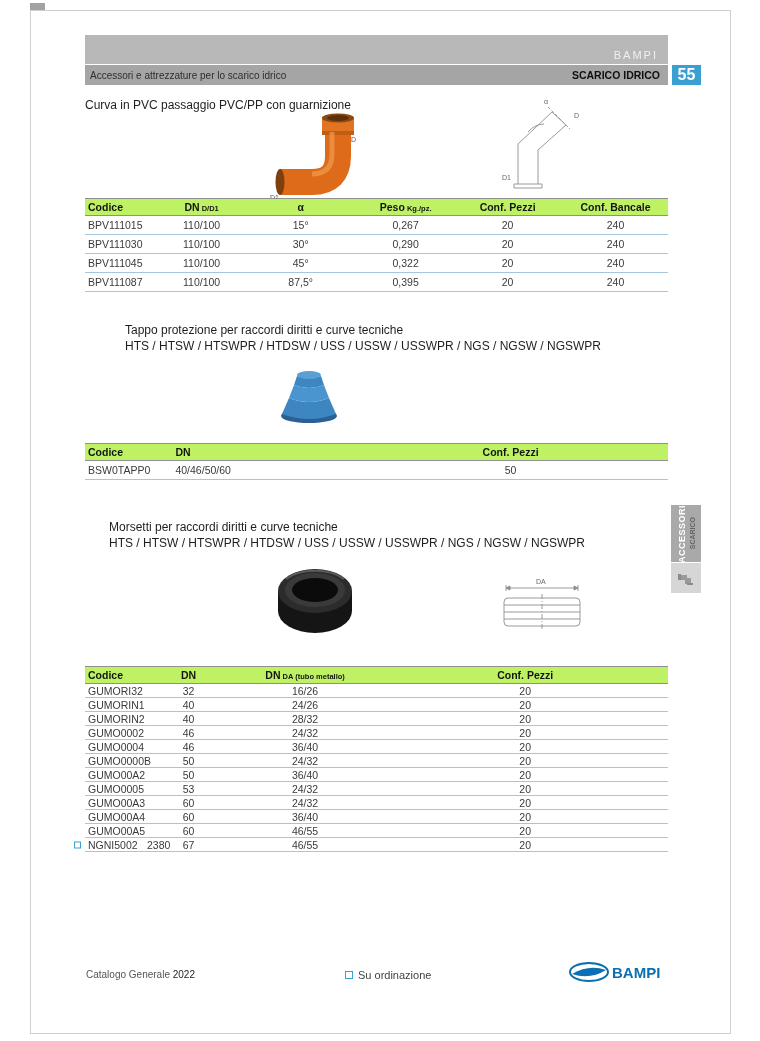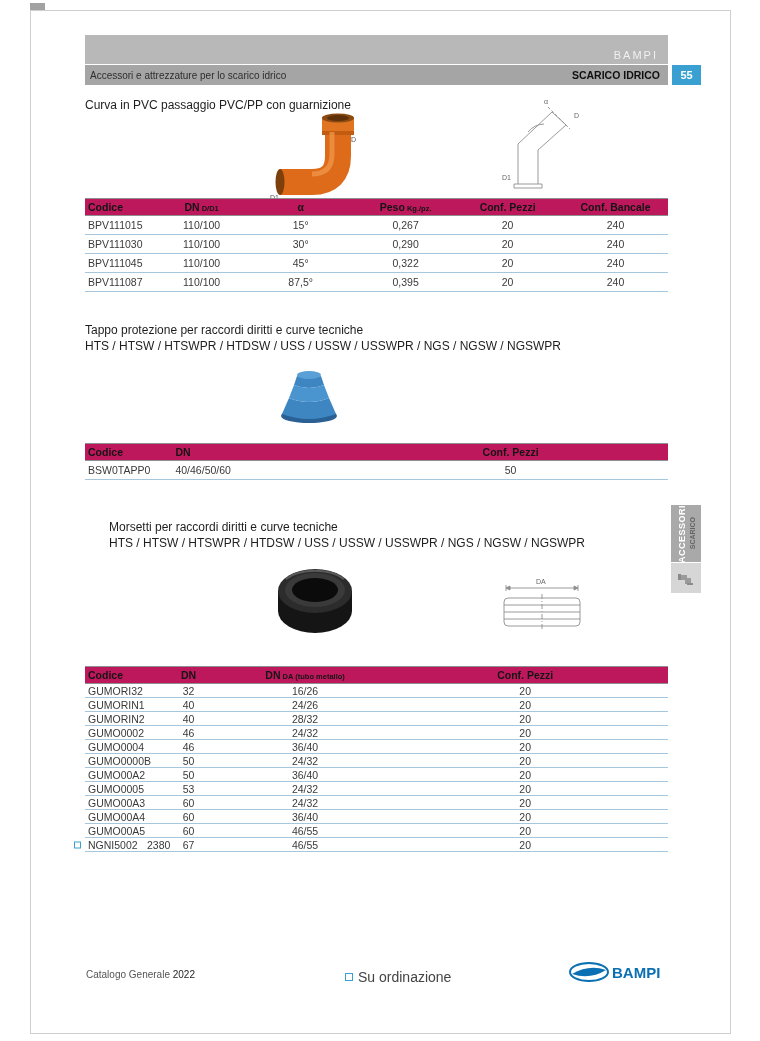--- a/index.html
+++ b/index.html
@@ -11,38 +11,38 @@
   .frame { position:absolute; left:30px; top:10px; width:701px; height:1024px; border:1px solid #cfcfcf; }
   .corner-tab { position:absolute; left:30px; top:3px; width:15px; height:7px; background:#a2a2a2; }
 
   
   .band { position:absolute; left:85px; top:35px; width:583px; }
   .band-top { height:29px; background:#b8b8b8; display:flex; align-items:flex-end; justify-content:flex-end; padding:0 10px 3px 0; }
   .brand-text { color:#f0f0f0; font-size:11px; letter-spacing:2px; }
   .band-bottom { margin-top:1px; height:20px; background:#a5a5a5; display:flex; align-items:center; justify-content:space-between; padding:0 8px 0 5px; }
   .band-left { font-size:10px; color:#2e2e2e; }
   .band-right { font-size:10.5px; font-weight:bold; color:#0f0f0f; }
-  .pagenum { position:absolute; left:672px; top:65px; width:29px; height:20px; background:#3aa0d2; color:#fff; font-weight:bold; font-size:11px; display:flex; align-items:center; justify-content:center; }
+  .pagenum { position:absolute; left:672px; top:65px; width:29px; height:20px; background:#3aa0d2; color:#fff; font-weight:bold; font-size:16px; display:flex; align-items:center; justify-content:center; }
 
   
   .section-title, .section-head { position:absolute; left:85px; font-size:12px; color:#1e1e1e; line-height:16px; }
   .s1 { top:97px; }
-  .s2 { top:322px; }
+  .s2 { top:322px;margin-left:40px; }
   .s3 { top:519px;margin-left:24px; }
 
   
   .img-abs { position:absolute; }
 
   
   .cat-table { position:absolute; left:85px; width:583px; border-collapse:collapse; table-layout:fixed; font-size:10.5px; color:#3a3a3a; }
   .t1 { top:198px; }
   .t2 { top:443px; }
   .t3 { top:666px; }
   .cat-table thead th {
-    background:#be185d; color:#141414; font-weight:bold; font-size:10.5px;
+    background:#bef264; color:#141414; font-weight:bold; font-size:10.5px;
     height:17px; padding:1px 3px; text-align:center;
     border-top:1px solid #8f8f8f; border-bottom:1px solid #8f8f8f; white-space:nowrap;
   }
   .cat-table thead th:first-child { text-align:left; }
   .hsub { font-size:7.5px; font-weight:bold; }
   .cat-table tbody td {
     height:19px; padding:0 3px; text-align:center;
     border-bottom:1px solid #a5c6dd; white-space:nowrap; overflow:visible;
   }
   .t3 tbody td { height:14px; }
@@ -54,21 +54,21 @@
   
   .side-tab { position:absolute; left:671px; top:505px; width:30px; height:57px; background:#a9a9a9; display:flex; align-items:center; justify-content:center; gap:2px; }
   .vtext { writing-mode:vertical-rl; transform:rotate(180deg); font-weight:bold; }
   .vtext.primary { color:#fff; font-size:9px; letter-spacing:.5px; }
   .vtext.secondary { color:#636363; font-size:7px; }
   .side-icon-box { position:absolute; left:671px; top:563px; width:30px; height:30px; background:#d6d6d6; display:flex; align-items:center; justify-content:center; }
 
   
   .footer-catalog { position:absolute; left:86px; top:969px; font-size:10px; color:#555; }
   .footer-catalog .yr { font-weight:normal; color:#1d1d1d; }
-  .legend { position:absolute; left:345px; top:969px; display:flex; align-items:center; gap:5px; font-size:14px; color:#444; }
+  .legend { position:absolute; left:345px; top:969px; display:flex; align-items:center; gap:5px; font-size:11px; color:#444; }
   .legend-box { width:8px; height:8px; border:1px solid #3aa0d2; background:#fff; }
   .logo { position:absolute; left:568px; top:959px; }
 </style>
 </head>
 <body>
 
 <div class="page">
   <div class="frame"></div>
   <div class="corner-tab"></div>
 

